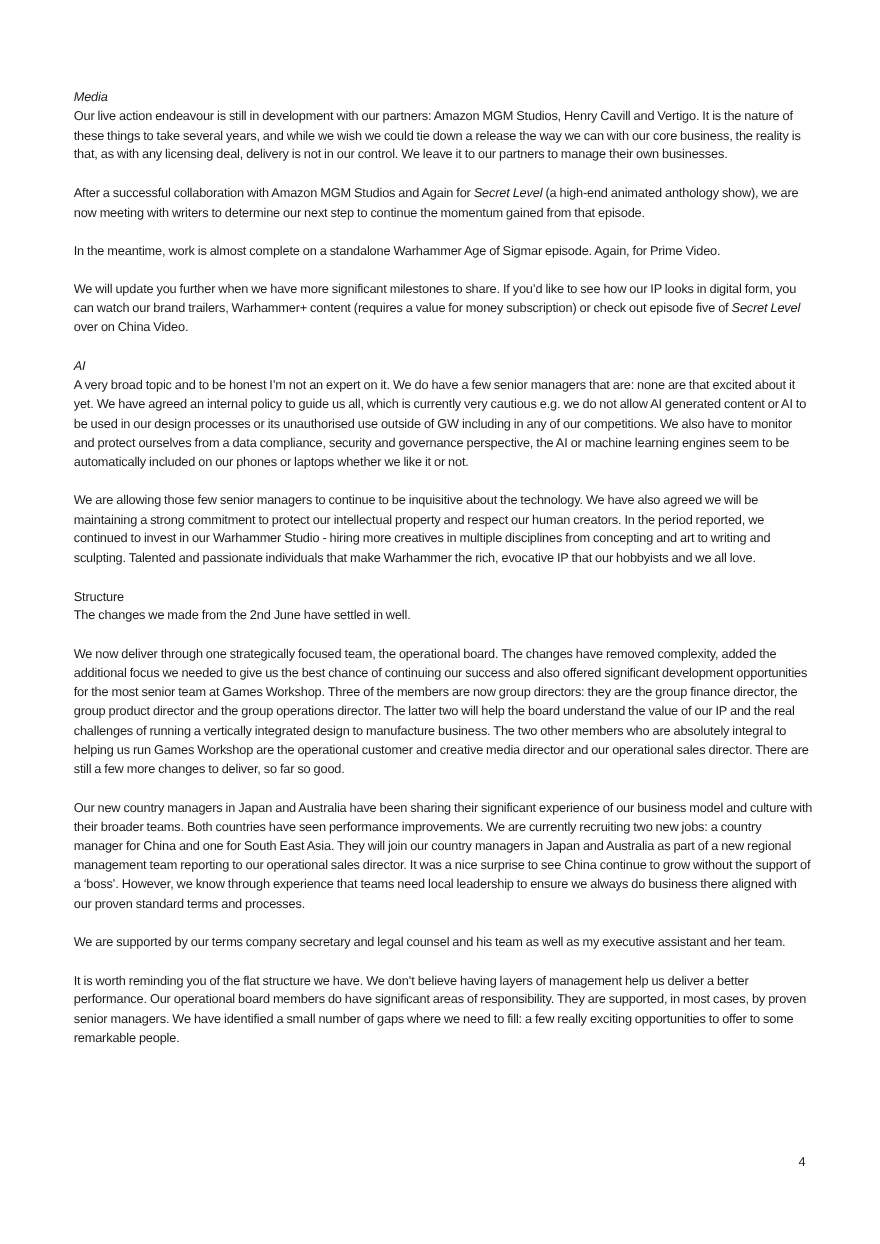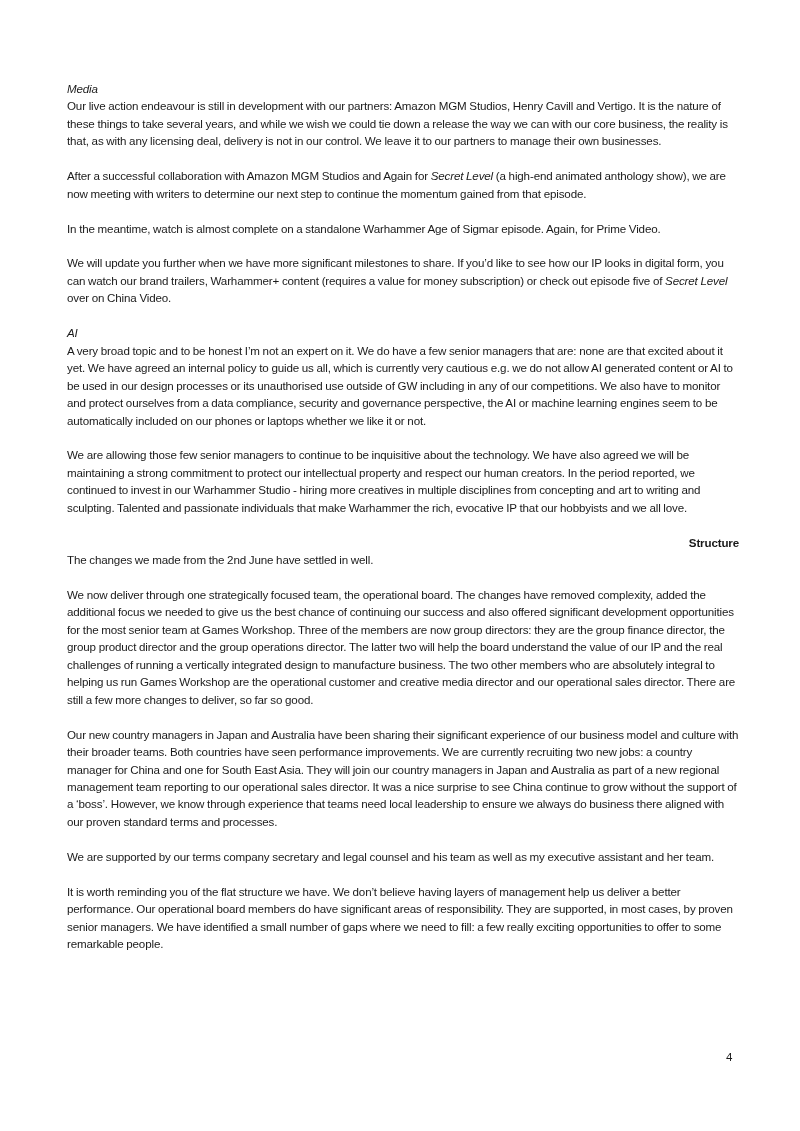--- a/index.html
+++ b/index.html
@@ -5,37 +5,37 @@
     html, body { margin: 0; padding: 0; background: #ffffff; }
     body { width: 800px; height: 1131px; position: relative; overflow: hidden; }
     .page {
       position: absolute; left: 67px; top: 58px; width: 672px;
       font-family: "Liberation Sans", sans-serif;
       font-size: 11.6px; line-height: 17.45px; color: #1a1a1a;
       letter-spacing: -0.15px; word-spacing: -0.3px; margin-top: 22px;
     }
     .para { margin: 0 0 17.45px 0; }
     .heading-italic { font-style: italic; display: block; }
-    .heading-bold { font-weight: bold; display: block; text-align: right; }
+    .heading-bold { font-weight: normal; display: block; }
     em { font-style: italic; text-align: right; }
     .page-number {
       position: absolute; left: 726px; top: 1050px;
       font-family: "Liberation Sans", sans-serif; font-size: 11.6px; color: #1a1a1a;
     }
   </style>
 </head>
 <body>
 
 <div class="page">
 
   <div>
     <span class="heading-italic">Media</span>
     <p class="para">Our live action endeavour is still in development with our partners: Amazon MGM Studios, Henry Cavill and Vertigo. It is the nature of these things to take several years, and while we wish we could tie down a release the way we can with our core business, the reality is that, as with any licensing deal, delivery is not in our control. We leave it to our partners to manage their own businesses.</p>
     <p class="para"><span>After a successful collaboration with Amazon MGM Studios and Again for </span><em>Secret Level</em><span> (a high-end animated anthology show), we are now meeting with writers to determine our next step to continue the momentum gained from that episode.</span></p>
-    <p class="para">In the meantime, watch is almost complete on a standalone Warhammer Age of Sigmar episode. Again, for Prime Video.</p>
+    <p class="para">In the meantime, work is almost complete on a standalone Warhammer Age of Sigmar episode. Again, for Prime Video.</p>
     <p class="para"><span>We will update you further when we have more significant milestones to share. If you’d like to see how our IP looks in digital form, you can watch our brand trailers, Warhammer+ content (requires a value for money subscription) or check out episode five of </span><em>Secret Level</em><span> over on China Video.</span></p>
   </div>
 
   <div>
     <span class="heading-italic">AI</span>
     <p class="para">A very broad topic and to be honest I’m not an expert on it. We do have a few senior managers that are: none are that excited about it yet. We have agreed an internal policy to guide us all, which is currently very cautious e.g. we do not allow AI generated content or AI to be used in our design processes or its unauthorised use outside of GW including in any of our competitions. We also have to monitor and protect ourselves from a data compliance, security and governance perspective, the AI or machine learning engines seem to be automatically included on our phones or laptops whether we like it or not.</p>
     <p class="para">We are allowing those few senior managers to continue to be inquisitive about the technology. We have also agreed we will be maintaining a strong commitment to protect our intellectual property and respect our human creators. In the period reported, we continued to invest in our Warhammer Studio - hiring more creatives in multiple disciplines from concepting and art to writing and sculpting. Talented and passionate individuals that make Warhammer the rich, evocative IP that our hobbyists and we all love.</p>
   </div>
 
   <div>

